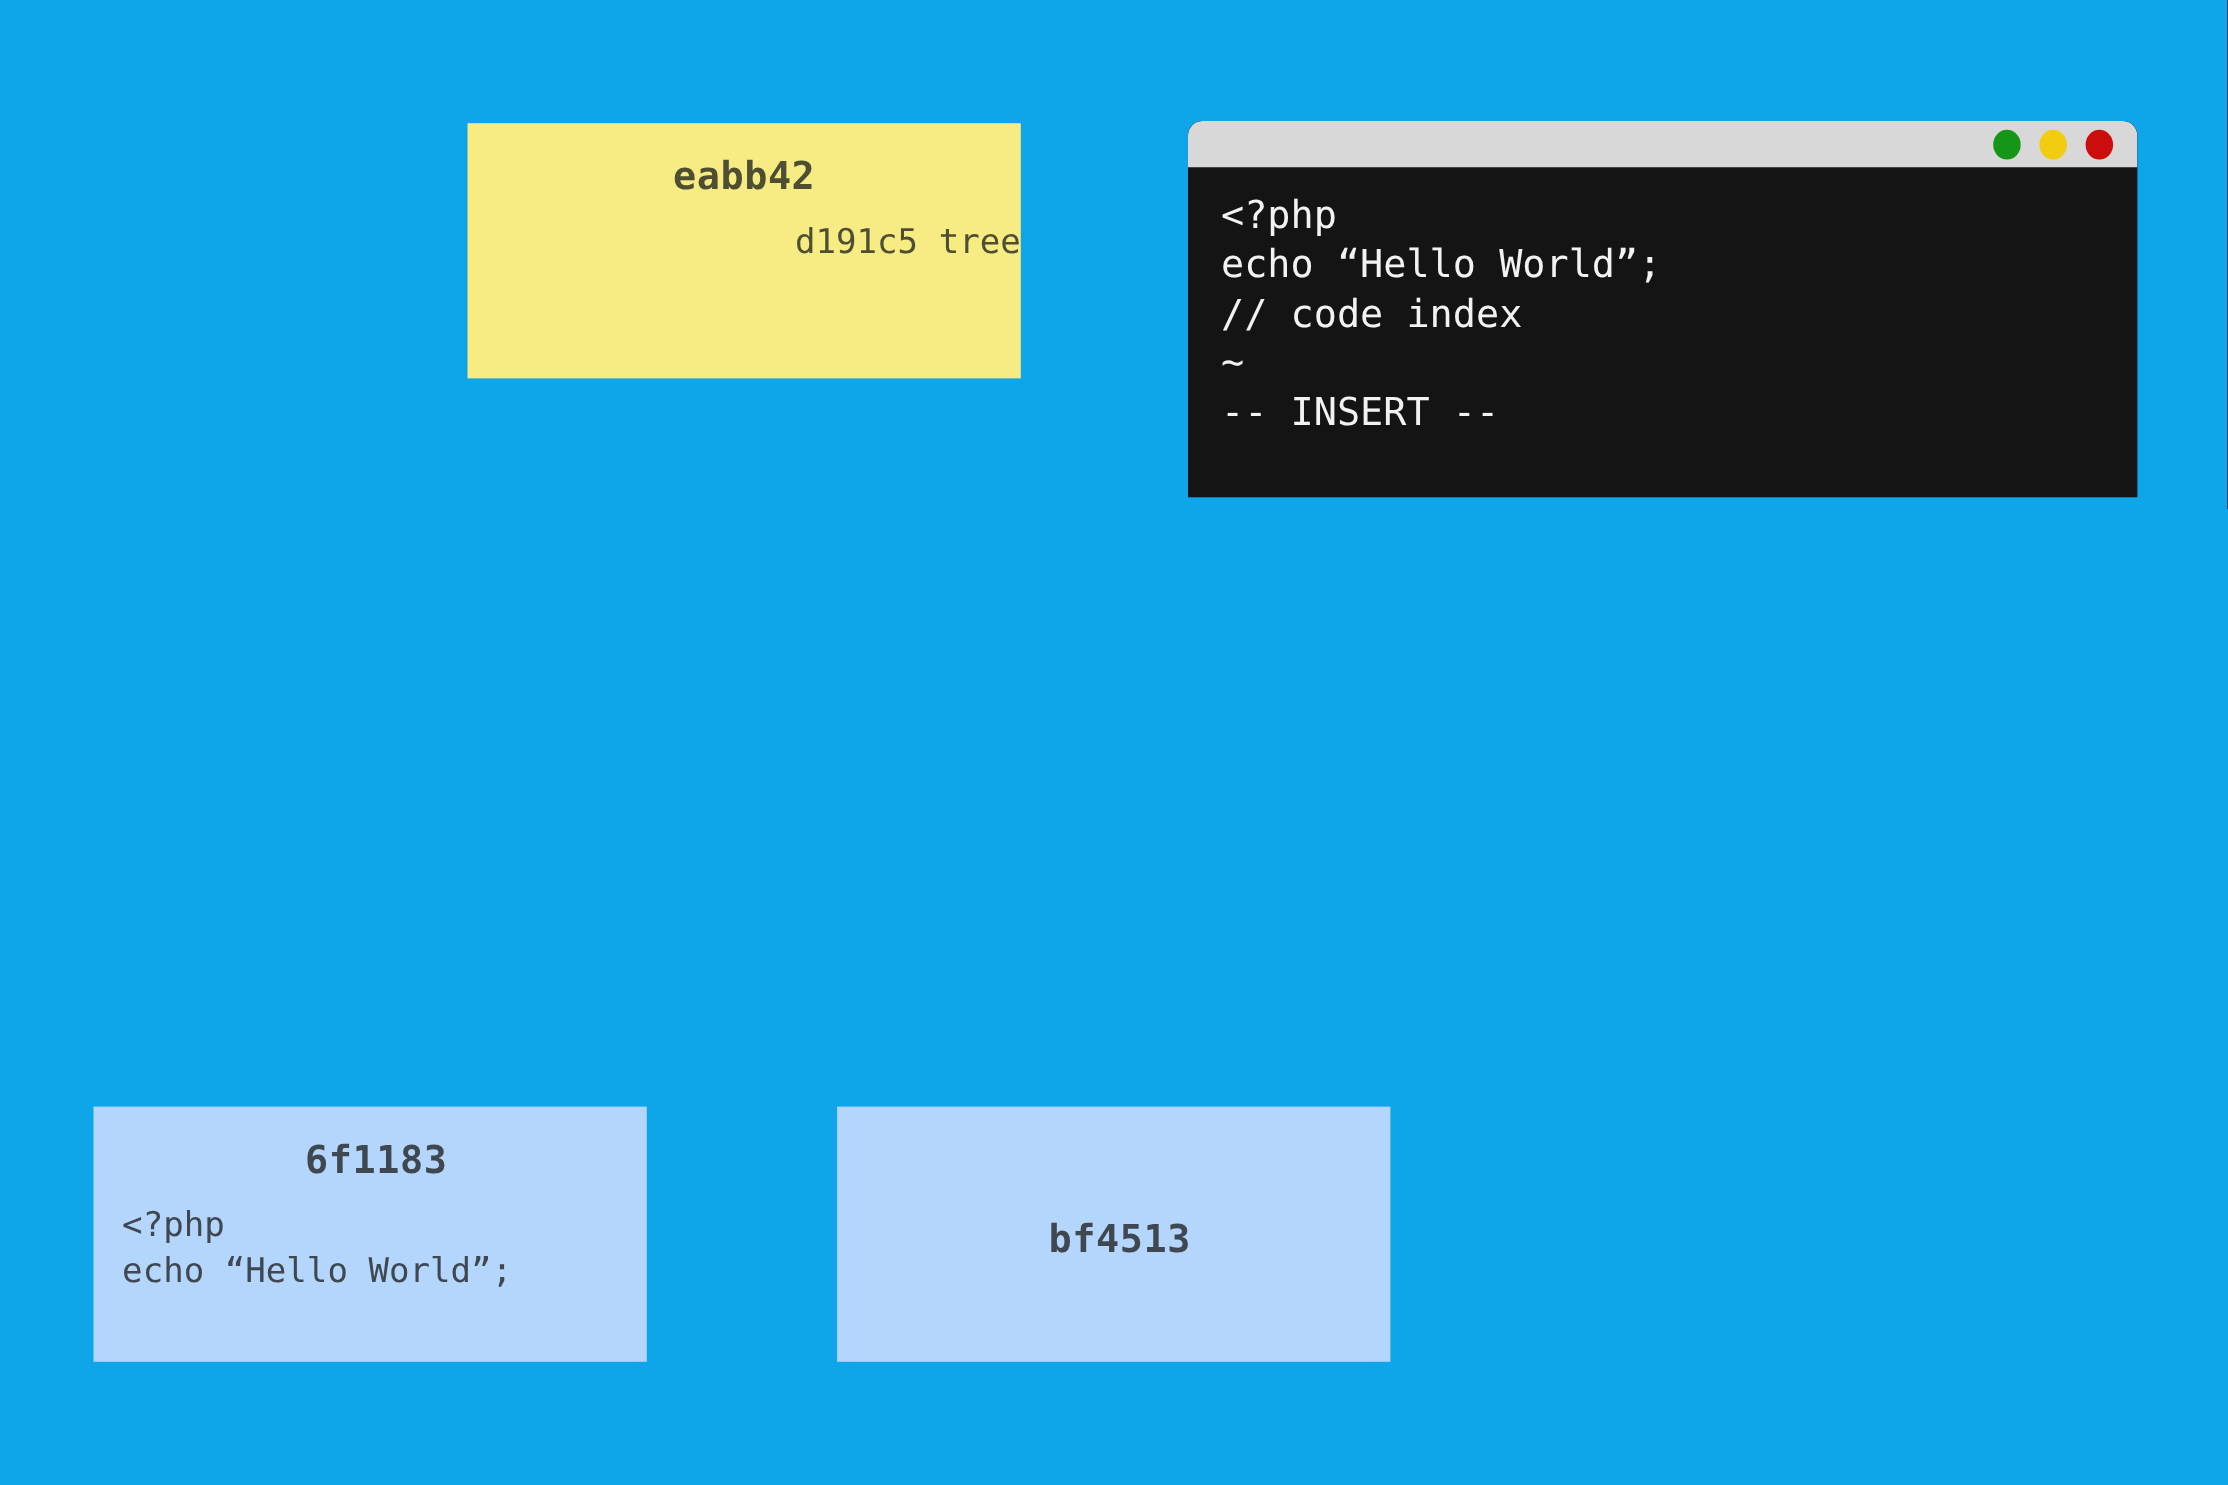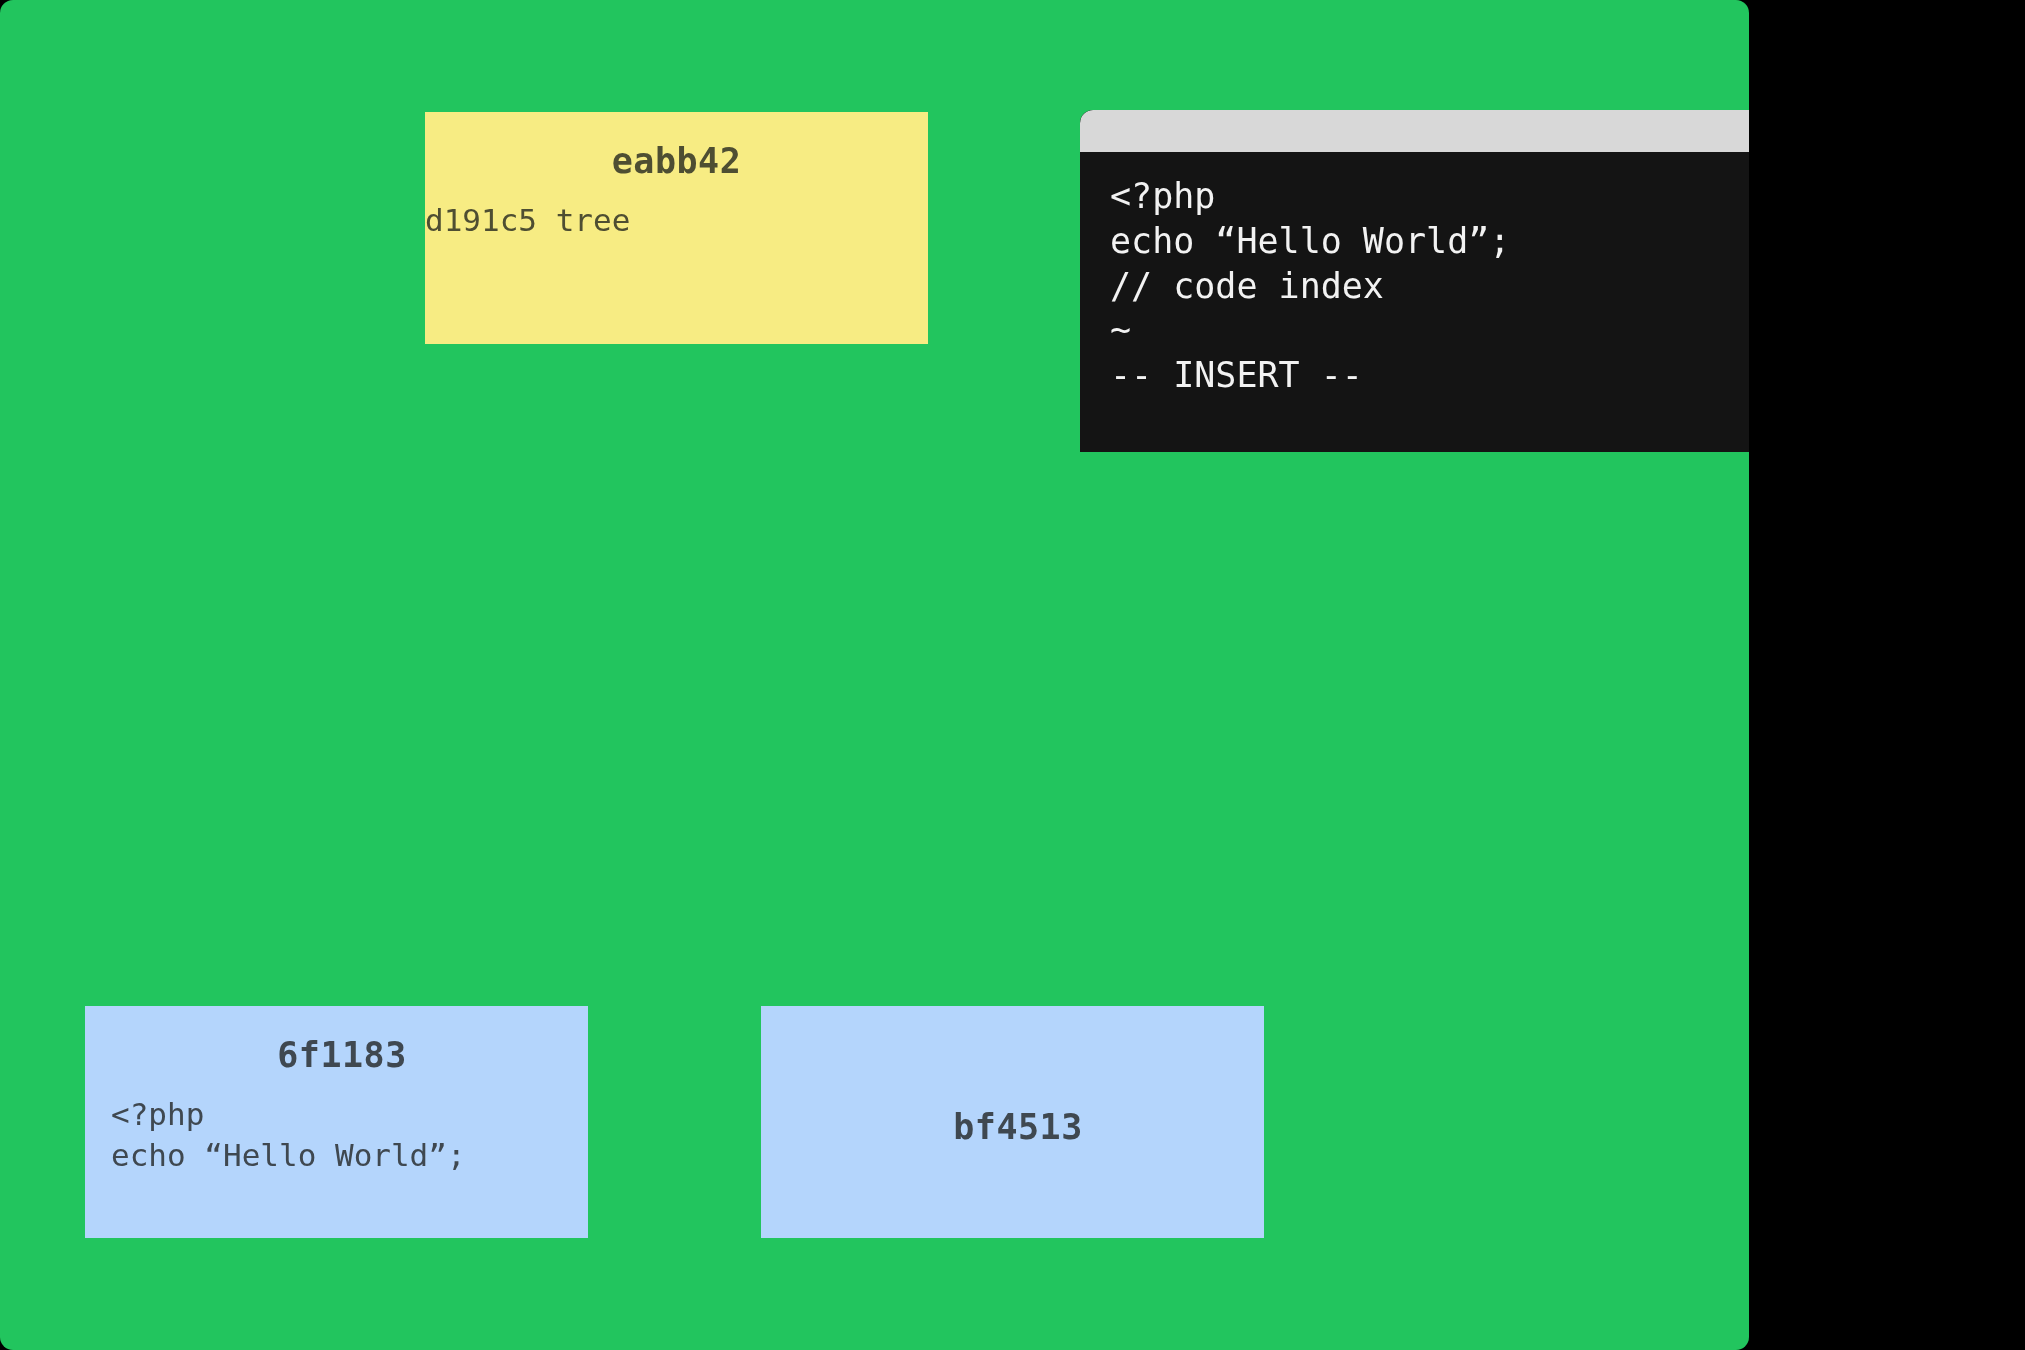--- a/index.html
+++ b/index.html
@@ -2,26 +2,25 @@
 <html><head>
 <meta charset="utf-8">
 <style>
   html, body {
     margin: 0;
     padding: 0;
     background: #000000;
   }
   #stage {
     position: relative;
-    width: 1749px;
+    width: 2025px;
     height: 1350px;
-    background: #22c55e;
+    background: #0ea5e9;
     overflow: hidden;
     font-family: "DejaVu Sans Mono", monospace;
-    border-radius: 13px;
   }
 
   
   .node {
     position: absolute;
     box-sizing: border-box;
     padding: 14px 0 0 0;
     display: flex;
     flex-direction: column;
     align-items: stretch;
@@ -37,21 +36,21 @@
     margin-top: 14px;
     margin-bottom: 16px;
   }
   .node-body {
     font-family: "DejaVu Sans Mono", monospace;
     font-size: 31px;
     line-height: 1.33;
     color: #4a4a48;
     white-space: pre;
   }
-  .node-body.centered { text-align: left; }
+  .node-body.centered { text-align: right; }
   .node-body.left     { text-align: left; padding-left: 26px; }
 
   #node-commit { left: 425px;  top: 112px;  width: 503px;  height: 232px; background: #f7ec83; }
   #node-tree   { left: 422px;  top: 557px;  width: 503px;  height: 234px; background: #fab4b8; }
   #node-blob-1 { left: 85px;   top: 1006px; width: 503px;  height: 232px; background: #b4d5fc; }
   #node-blob-2 { left: 761px;  top: 1006px; width: 503px;  height: 232px; background: #b4d5fc; justify-content: center; }
 
   #node-commit .node-title { color: #4e4e32; }
   #node-commit .node-body  { color: #4e4e32; }
   #node-tree   .node-title { color: #5a4446; }

